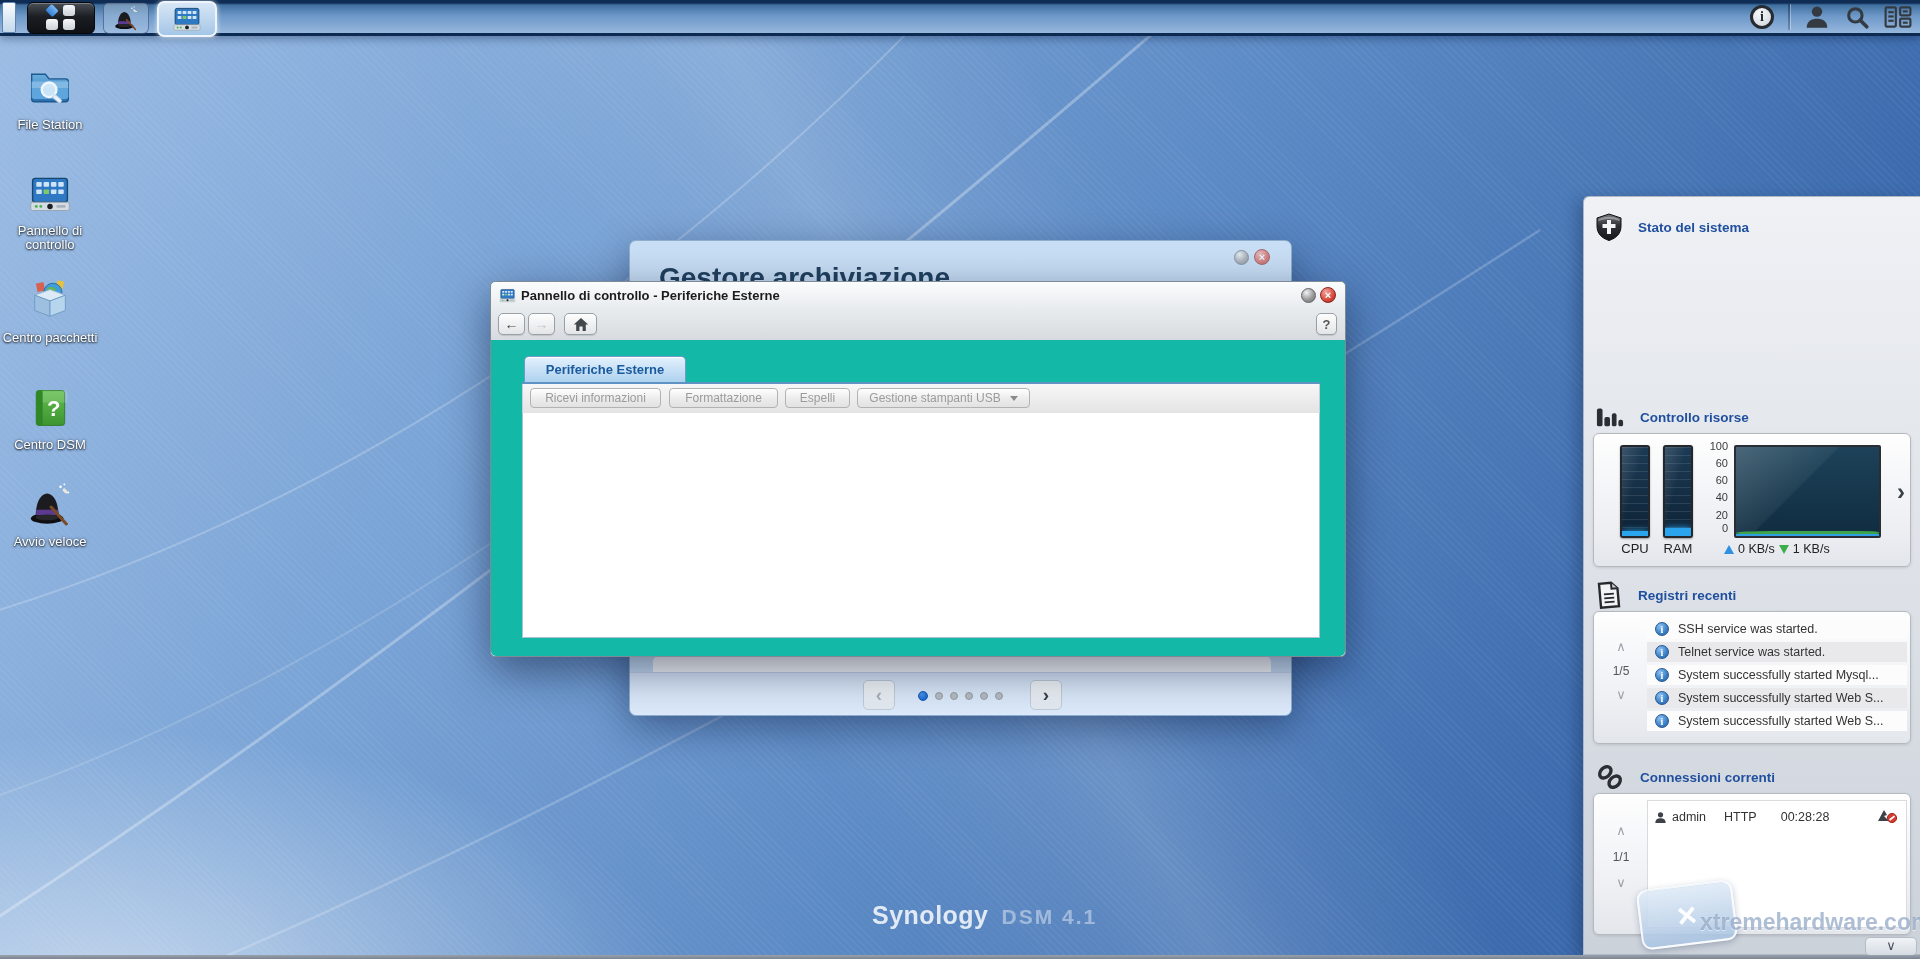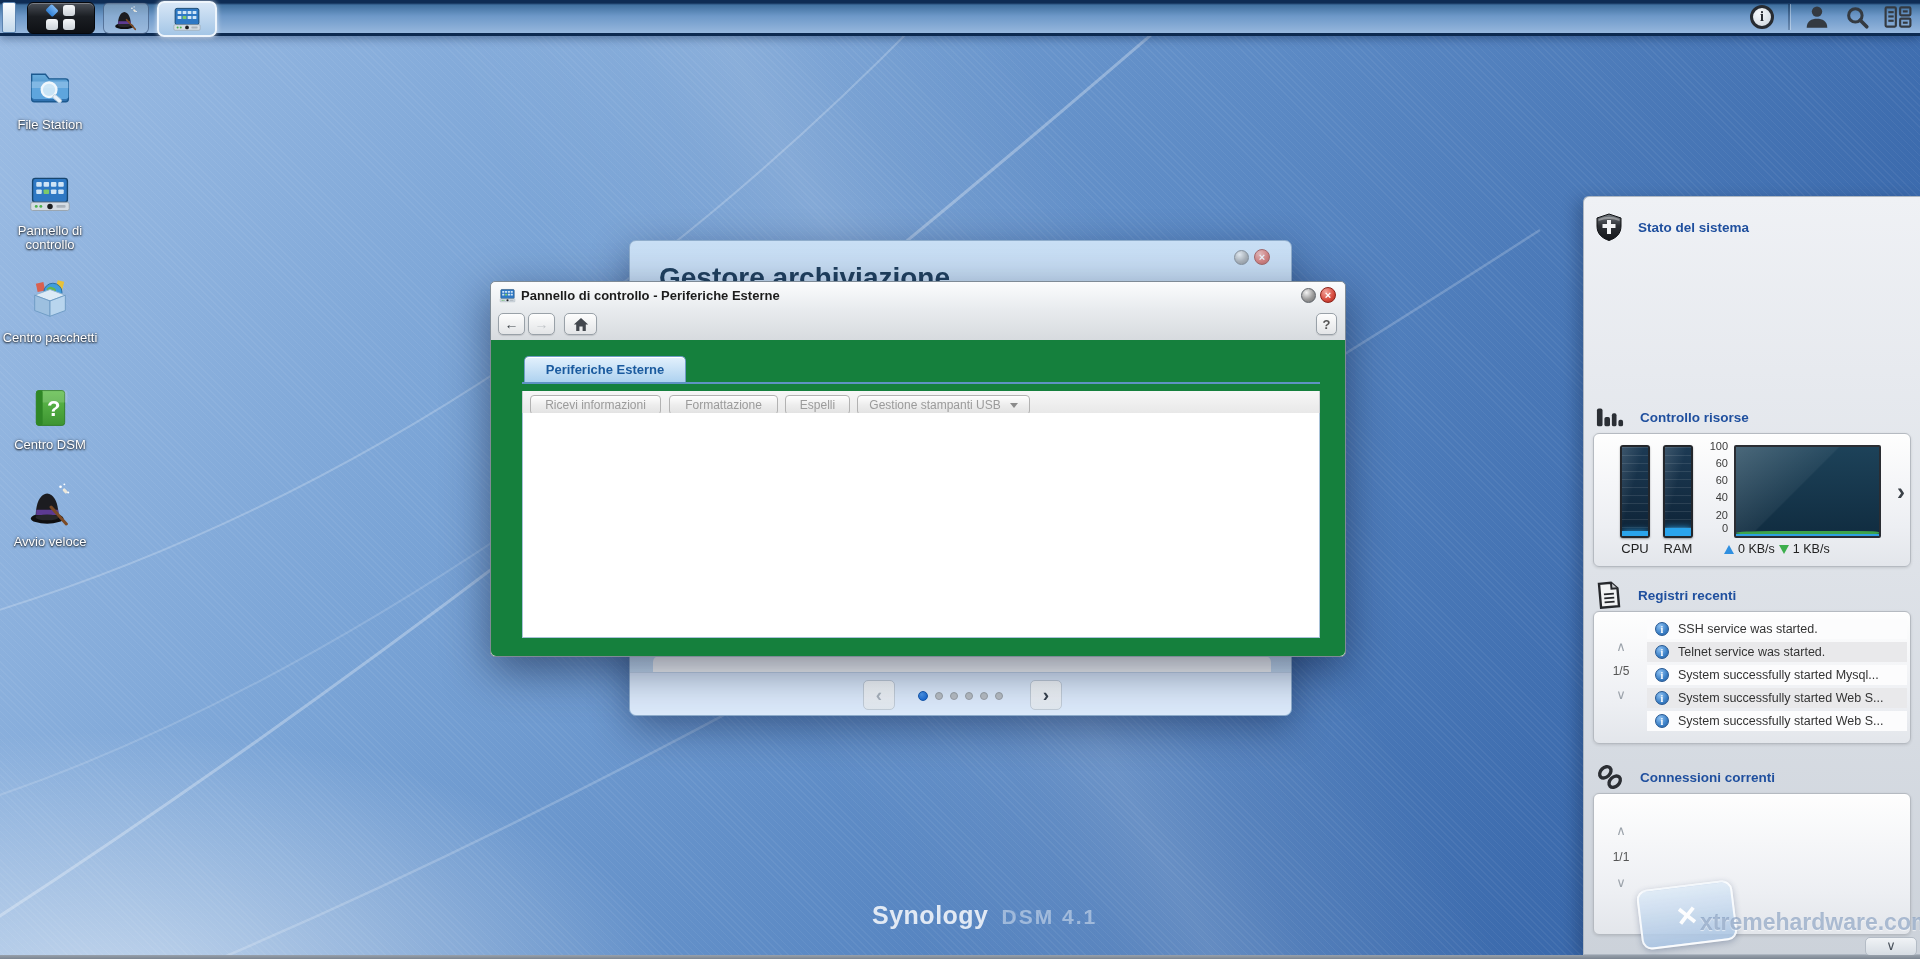--- a/index.html
+++ b/index.html
@@ -91,28 +91,28 @@
   .cpw-ticon{position:absolute;left:8px;top:5px;}
   .cpw-min{right:29px;top:6px;} .cpw-close{right:9px;top:5px;}
   .nav-btn{position:absolute;top:31px;height:22px;border-radius:5px;box-sizing:border-box;
     background:linear-gradient(#fdfdfd,#e3e5e7);border:1px solid #99a1a8;
     display:flex;align-items:center;justify-content:center;font-size:14px;font-weight:bold;
     box-shadow:0 1px 1px rgba(0,0,0,.12);}
   .nav-back{left:7px;width:27px;color:#3c4248;}
   .nav-fwd{left:37px;width:27px;color:#c0c4c8;}
   .nav-home{left:73px;width:33px;}
   .nav-help{left:auto;right:8px;width:21px;color:#555;font-size:13px;}
-  .cpw-body{position:absolute;left:0;right:0;top:58px;bottom:0;background:#15803d;border-radius:0 0 5px 5px;}
+  .cpw-body{position:absolute;left:0;right:0;top:58px;bottom:0;background:#14b8a6;border-radius:0 0 5px 5px;}
   .cp-tab{position:absolute;left:33px;top:16px;width:162px;height:26px;box-sizing:border-box;
     background:linear-gradient(#e3f1fc,#aed2f0);border:1px solid #6f9cc6;border-bottom:none;
     border-radius:5px 5px 0 0;display:flex;align-items:center;justify-content:center;
     font-size:13px;font-weight:bold;color:#1a5a9e;box-shadow:inset 0 1px 0 #fff;}
   .cp-panel{position:absolute;left:31px;top:42px;width:798px;height:256px;box-sizing:border-box;
     border-top:2px solid #5f93c4;}
-  .cp-toolbar{position:absolute;left:0;right:0;top:7px;height:34px;box-sizing:border-box;
+  .cp-toolbar{position:absolute;left:0;right:0;top:0;height:34px;box-sizing:border-box;
     background:linear-gradient(#f7f7f7,#e1e1e1);border-bottom:1px solid #c6c6c6;
     border-left:1px solid #c9ced3;border-right:1px solid #c9ced3;}
   .tbtn{position:absolute;top:4px;height:20px;border-radius:4px;box-sizing:border-box;
     background:linear-gradient(#ffffff,#ededed 50%,#e2e2e2);border:1px solid #b2b2b2;
     color:#9b9b9b;font-size:12px;display:flex;align-items:center;justify-content:center;
     box-shadow:inset 0 1px 0 rgba(255,255,255,.9);}
   .tb1{left:7px;width:131px;} .tb2{left:146px;width:109px;} .tb3{left:262px;width:65px;} .tb4{left:334px;width:173px;}
   .caret{width:0;height:0;border-left:4px solid transparent;border-right:4px solid transparent;
     border-top:5px solid #8a8a8a;margin-left:9px;}
   .cp-list{position:absolute;left:0;right:0;top:29px;bottom:0;background:#fff;
@@ -559,20 +559,35 @@
   <div class="sb-head sbh4">
     <svg width="28" height="28">
         <use href="#sym-link"></use>
       </svg>
     <span class="t">Connessioni correnti</span>
   </div>
   <div class="sb-box sbx4">
     <div class="rail-ch" style="top:30px;">∧</div>
     <div class="rail-pg" style="top:56px;">1/1</div>
     <div class="rail-ch" style="top:82px;">∨</div>
+    <div class="conn-area">
+      <div class="conn-row">
+        <span style="color:#3d4248;display:flex;">
+            <svg width="13" height="13">
+              <use href="#sym-person"></use>
+            </svg>
+          </span>
+        <span class="conn-user">admin</span>
+        <span class="conn-proto">HTTP</span>
+        <span class="conn-time">00:28:28</span>
+        <span class="conn-kick"><svg width="22" height="16">
+              <use href="#sym-kick"></use>
+            </svg></span>
+      </div>
+    </div>
   </div>
 
   <div class="wm-badge">×</div>
   <div class="wm-text">xtremehardware.com</div>
   <div class="sb-collapse">∨</div>
 </div>
 
 <div class="branding">
   <span class="syno"><b>Syno</b><span>logy</span></span>
   <span class="dsm">DSM 4.1</span>

